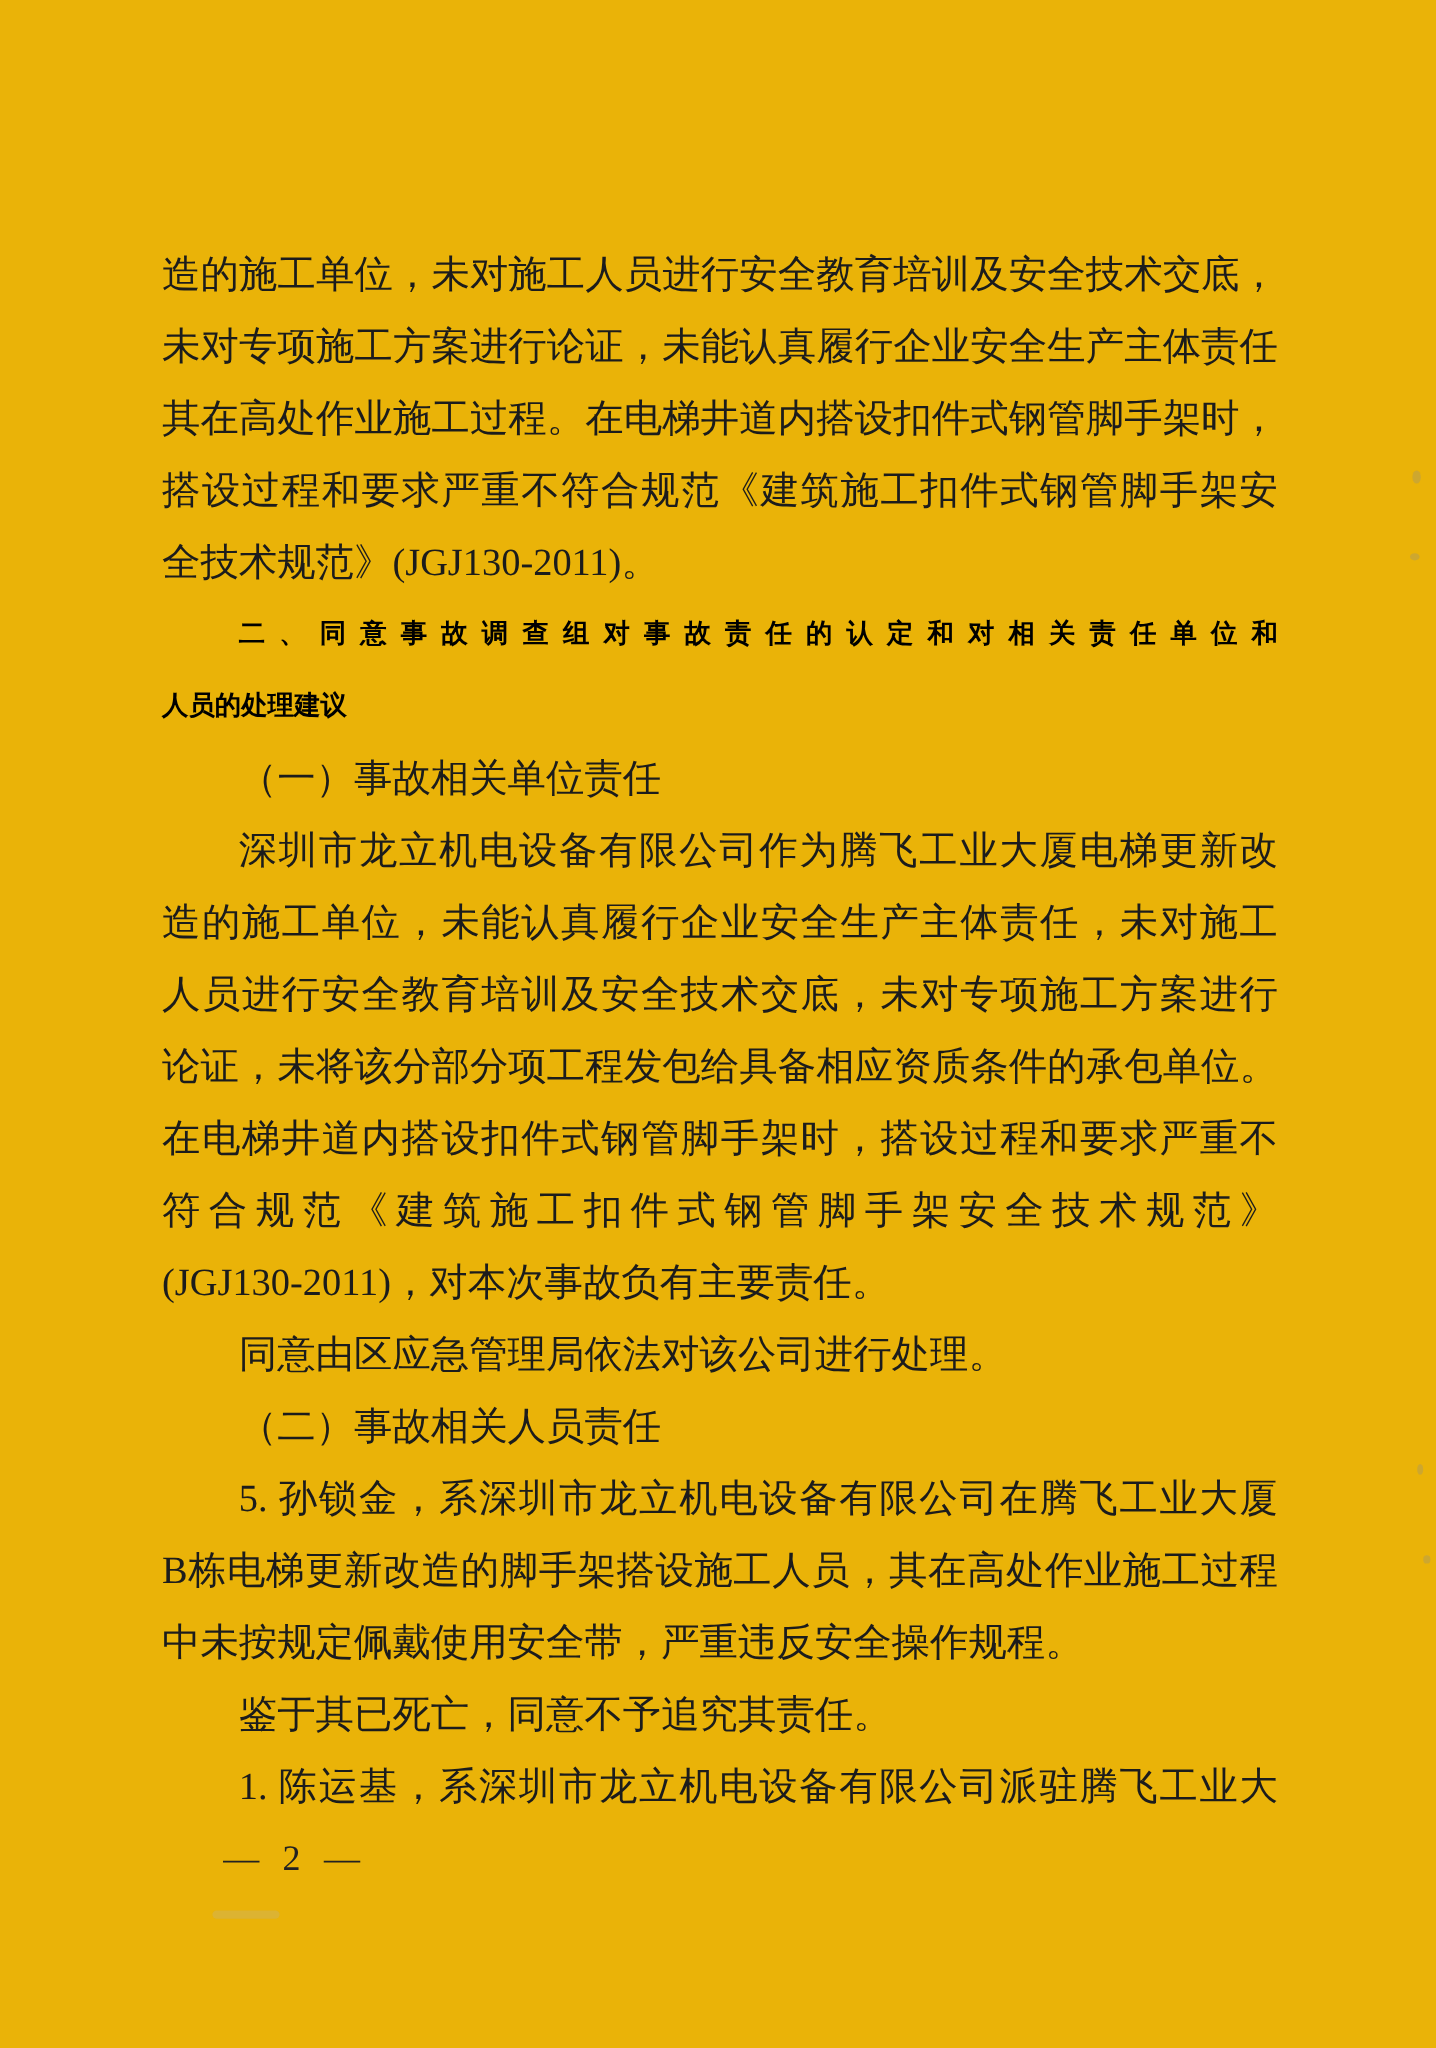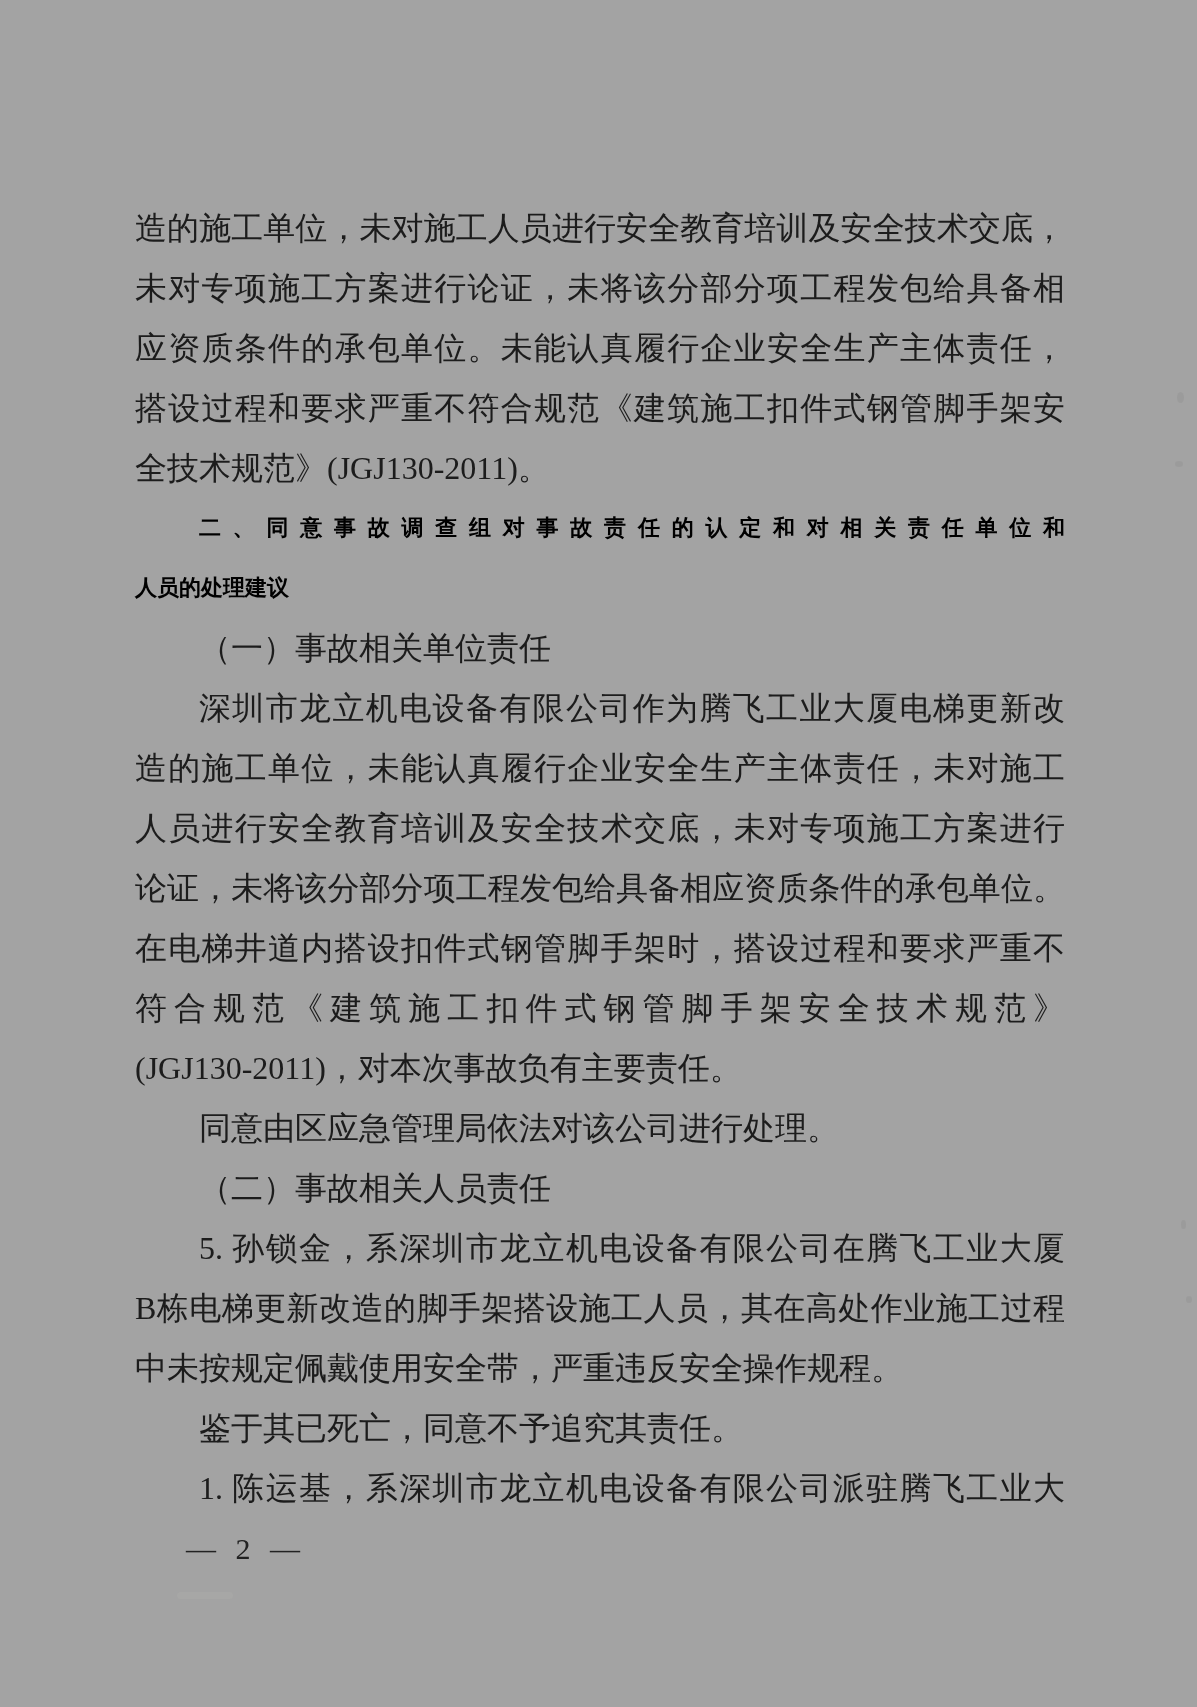--- a/index.html
+++ b/index.html
@@ -4,21 +4,21 @@
 <style>
   html, body {
     margin: 0;
     padding: 0;
     background: #ffffff;
   }
   .page {
     position: relative;
     width: 1197px;
     height: 1707px;
-    background: #a3a3a3;
+    background: #eab308;
     overflow: hidden;
     font-family: "Liberation Serif", "DejaVu Serif", serif;
     color: #1c1c1c;
   }
   .text-block {
     position: absolute;
     left: 135px;
     top: 198px;
     width: 930px;
   }
@@ -74,22 +74,22 @@
     border-radius: 4px;
   }
 </style>
 </head>
 <body>
 
 <div class="page">
 
   <div class="text-block">
     <div class="line justify">造的施工单位，未对施工人员进行安全教育培训及安全技术交底，</div>
-    <div class="line justify">未对专项施工方案进行论证，未将该分部分项工程发包给具备相</div>
-    <div class="line justify">应资质条件的承包单位。未能认真履行企业安全生产主体责任，</div>
+    <div class="line justify">未对专项施工方案进行论证，未能认真履行企业安全生产主体责任</div>
+    <div class="line justify">其在高处作业施工过程。在电梯井道内搭设扣件式钢管脚手架时，</div>
     <div class="line justify">搭设过程和要求严重不符合规范《建筑施工扣件式钢管脚手架安</div>
     <div class="line">全技术规范》(JGJ130-2011)。</div>
     <div class="line heading justify indent">二、同意事故调查组对事故责任的认定和对相关责任单位和</div>
     <div class="line heading">人员的处理建议</div>
     <div class="line indent">（一）事故相关单位责任</div>
     <div class="line justify indent">深圳市龙立机电设备有限公司作为腾飞工业大厦电梯更新改</div>
     <div class="line justify">造的施工单位，未能认真履行企业安全生产主体责任，未对施工</div>
     <div class="line justify">人员进行安全教育培训及安全技术交底，未对专项施工方案进行</div>
     <div class="line justify">论证，未将该分部分项工程发包给具备相应资质条件的承包单位。</div>
     <div class="line justify">在电梯井道内搭设扣件式钢管脚手架时，搭设过程和要求严重不</div>

